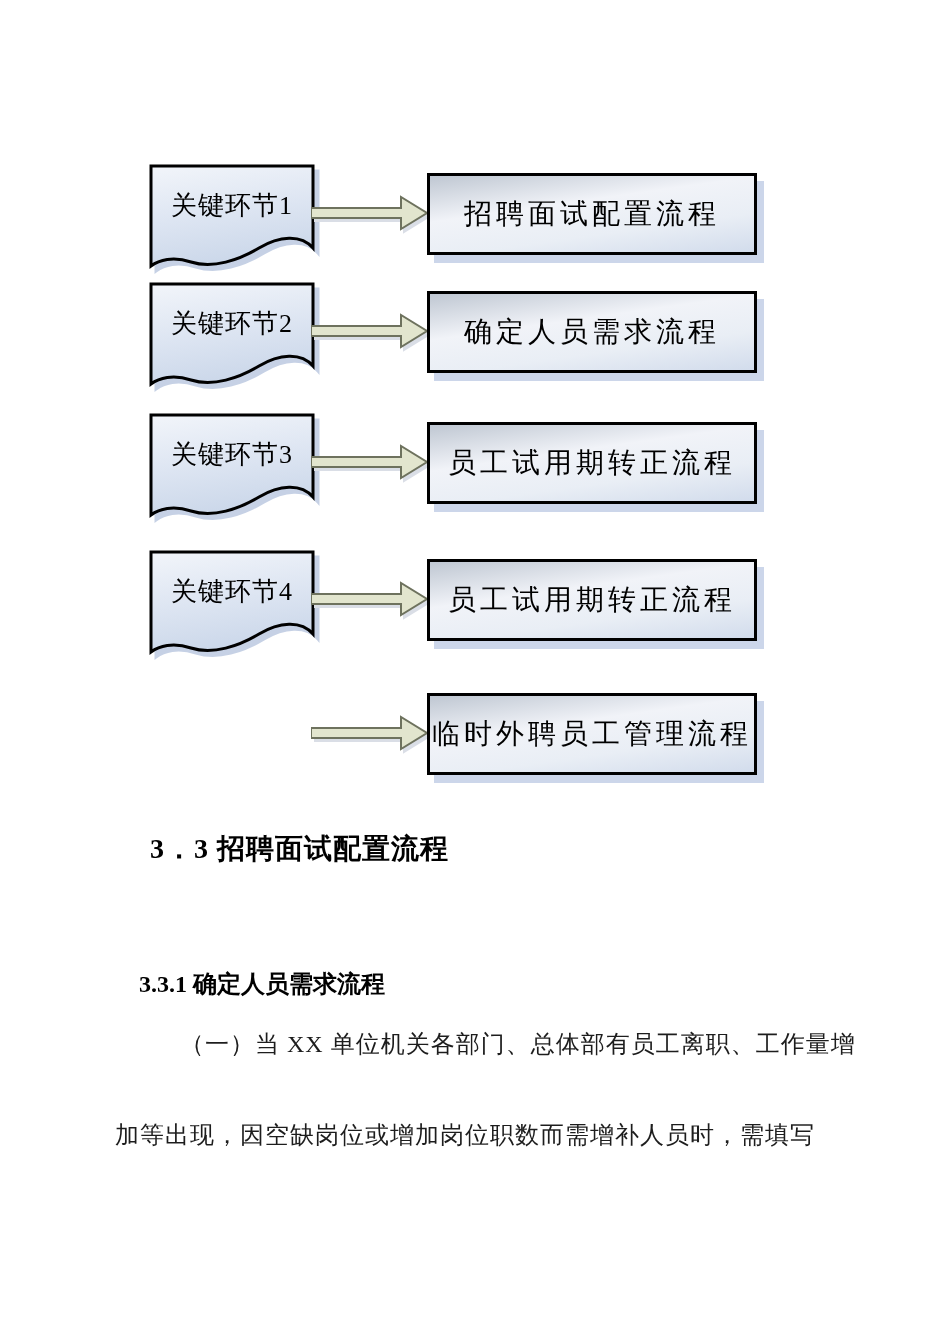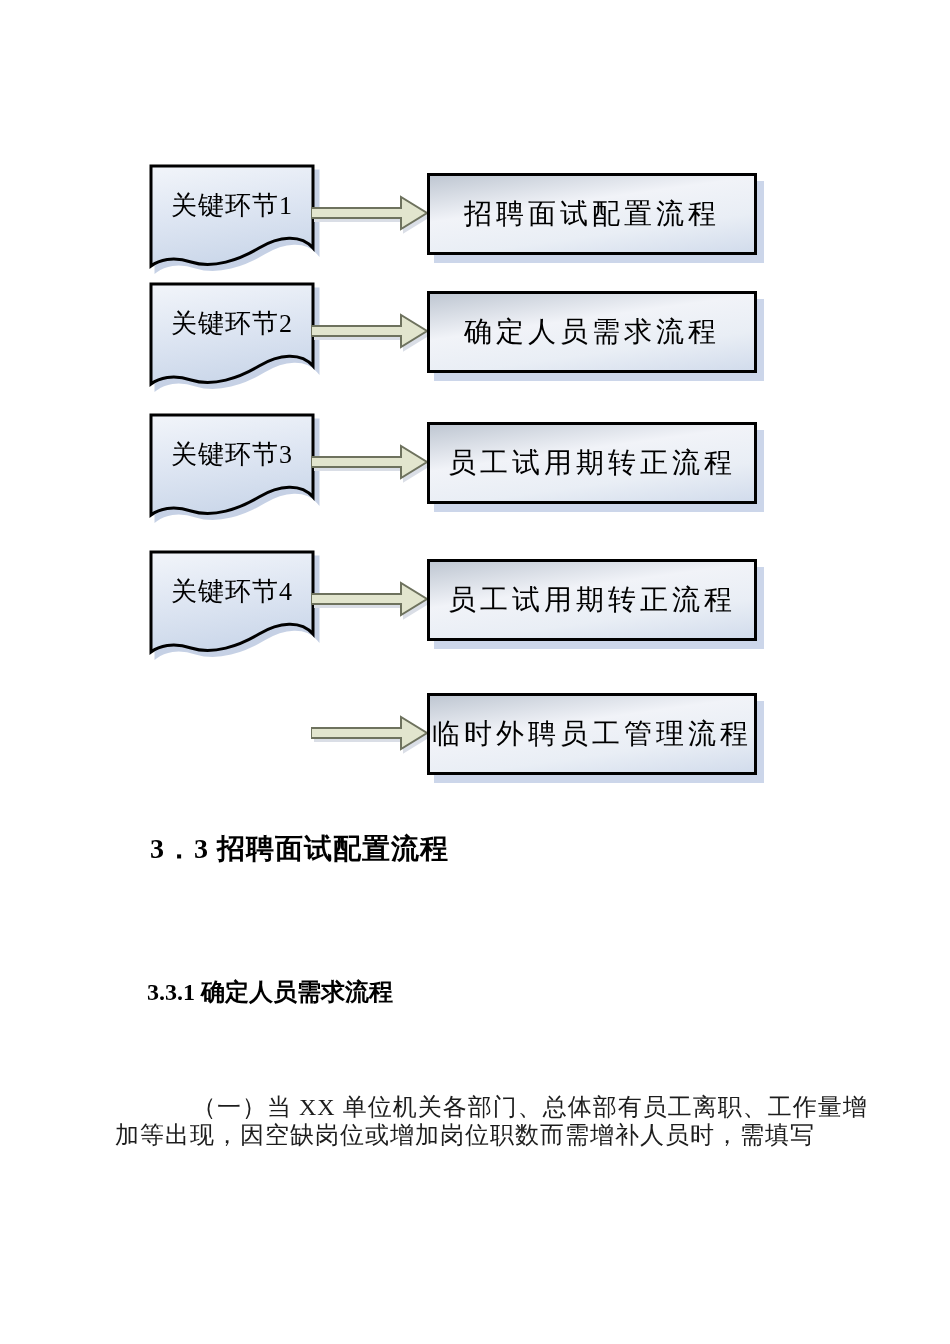--- a/index.html
+++ b/index.html
@@ -33,21 +33,21 @@
     font-size:28px;font-weight:bold;letter-spacing:1px;color:#000;
   }
   .subsection-heading{
     position:absolute;left:139px;top:968px;
     font-size:24px;font-weight:bold;color:#000;
   }
   .para-line{
     position:absolute;font-size:24px;letter-spacing:1px;color:#1d1d1d;
     white-space:nowrap;
   }
-  .para-line-1{left:180px;top:1091px;margin-left:12px;}
+  .para-line-1{left:180px;top:1028px;}
   .para-line-2{left:115px;top:1119px;}
 </style>
 </head>
 <body>
 
 <svg width="0" height="0" style="position:absolute" aria-hidden="true">
   <defs>
     <linearGradient id="docGrad" x1="0" y1="0" x2="0.25" y2="1">
       <stop offset="0" stop-color="#f2f5fa"></stop>
       <stop offset="0.55" stop-color="#dde5f2"></stop>
@@ -130,17 +130,17 @@
       <path d="M0,14 H90 V3 L116,19 L90,35 V24 H0 Z" fill="#e2e5ce" stroke="#6e725e" stroke-width="2"></path>
     </svg>
   </div>
   <div class="process-box">
     <span class="process-label">临时外聘员工管理流程</span>
   </div>
 </div>
 
 <h2 class="section-heading" style="margin:8px">3．3 招聘面试配置流程</h2>
 
-<h3 class="subsection-heading" style="margin:8px">3.3.1 确定人员需求流程</h3>
+<h3 class="subsection-heading" style="margin:0">3.3.1 确定人员需求流程</h3>
 
 <div class="para-line para-line-1">（一）当 XX 单位机关各部门、总体部有员工离职、工作量增</div>
 
 <div class="para-line para-line-2">加等出现，因空缺岗位或增加岗位职数而需增补人员时，需填写</div>
 
 </body></html>

